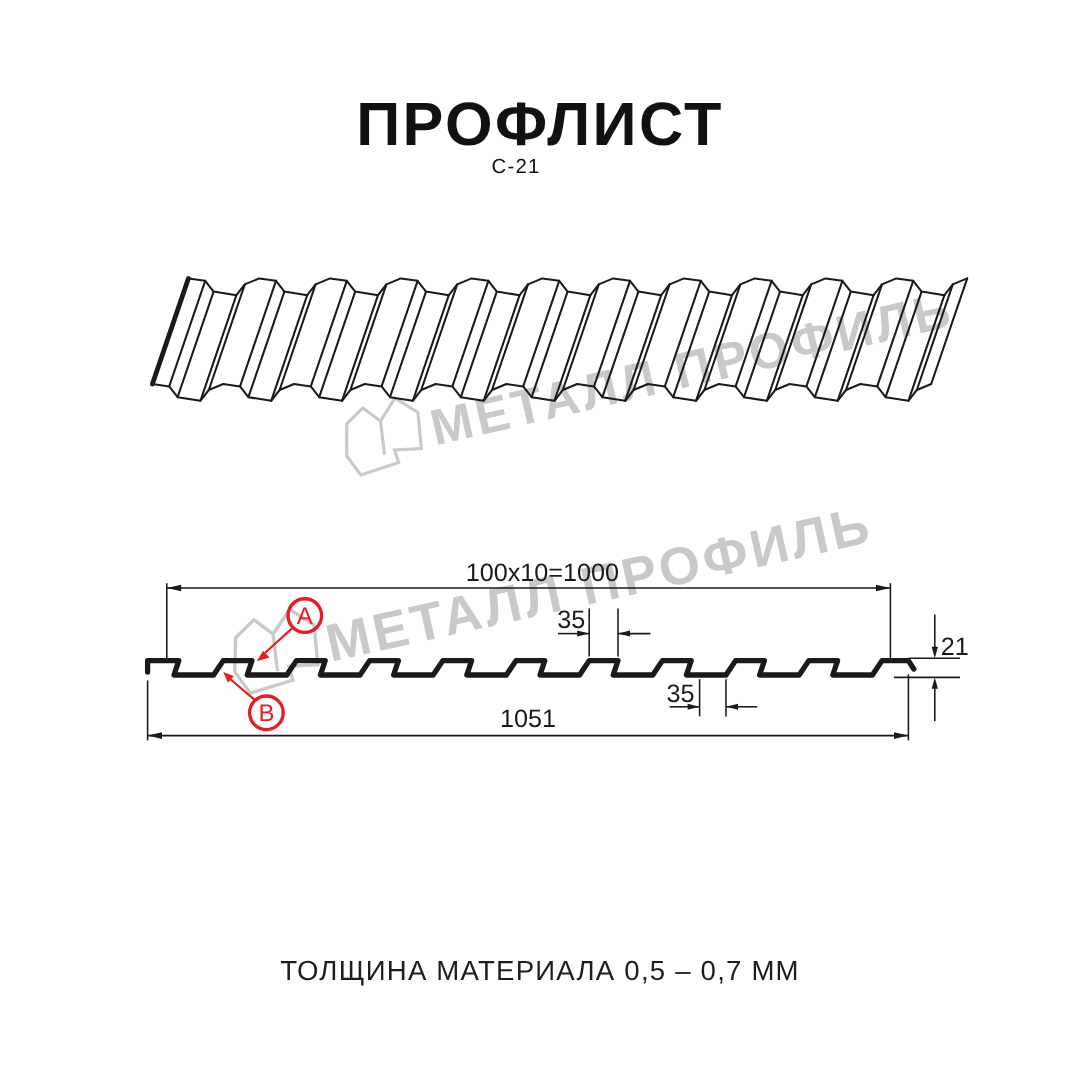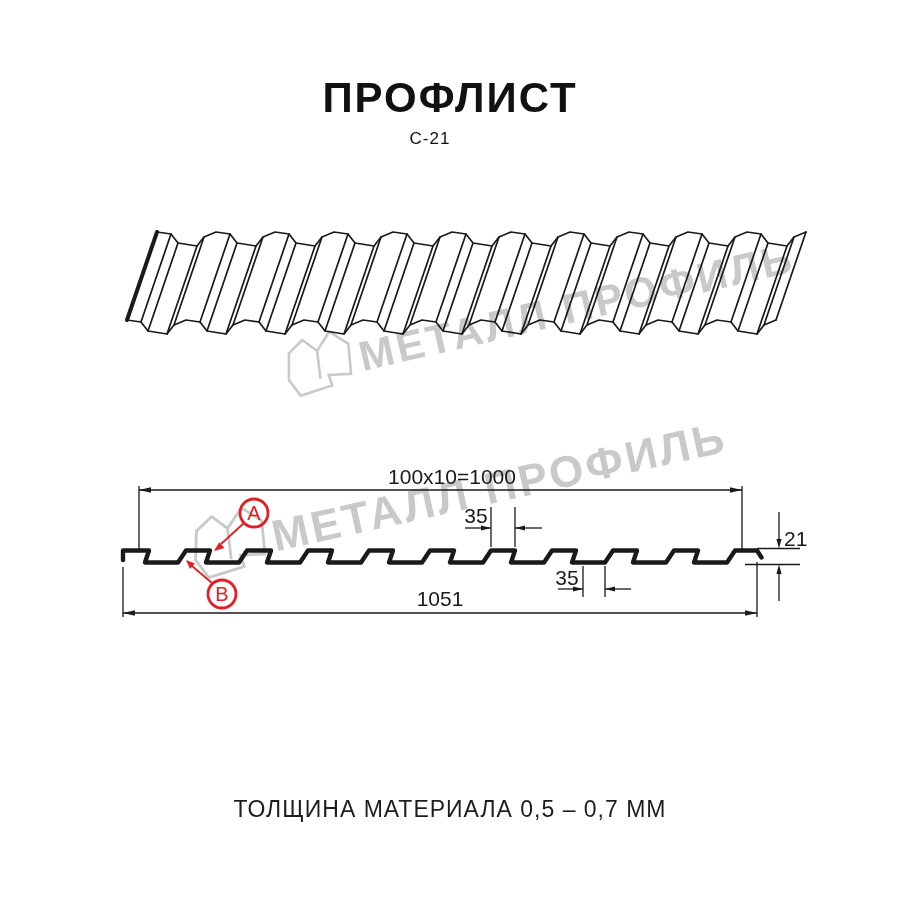--- a/index.html
+++ b/index.html
@@ -1,19 +1,19 @@
 <!DOCTYPE html>
 <html><head>
 <meta charset="utf-8">
 <style>
   html,body{margin:0;padding:0;background:#ffffff;}
   #canvas{position:relative;width:900px;height:900px;background:#ffffff;overflow:hidden;
           font-family:"Liberation Sans",sans-serif;}
   #title{position:absolute;left:0;top:74px;width:900px;text-align:center;
-         font-size:42px;font-weight:800;letter-spacing:2px;color:#111;}
+         font-size:51px;font-weight:800;letter-spacing:2px;color:#111;}
   #subtitle{position:absolute;left:0;top:129px;width:820px;text-align:center;
             font-size:17px;font-weight:500;letter-spacing:1px;color:#111;margin-left:20px;}
   #footer{position:absolute;left:0;top:796px;width:900px;text-align:center;
           font-size:23px;font-weight:500;letter-spacing:1px;color:#1d1d1d;}
   svg{position:absolute;left:0;top:0;}
   .thin{stroke:#1a1a1a;stroke-width:1.3;fill:none;}
   .tri{fill:#1a1a1a;stroke:none;}
   .dimtxt{font-family:"Liberation Sans",sans-serif;font-size:21px;fill:#1a1a1a;}
   .wm-text{font-family:"Liberation Sans",sans-serif;font-weight:700;}
   .callout-circle{fill:none;}

